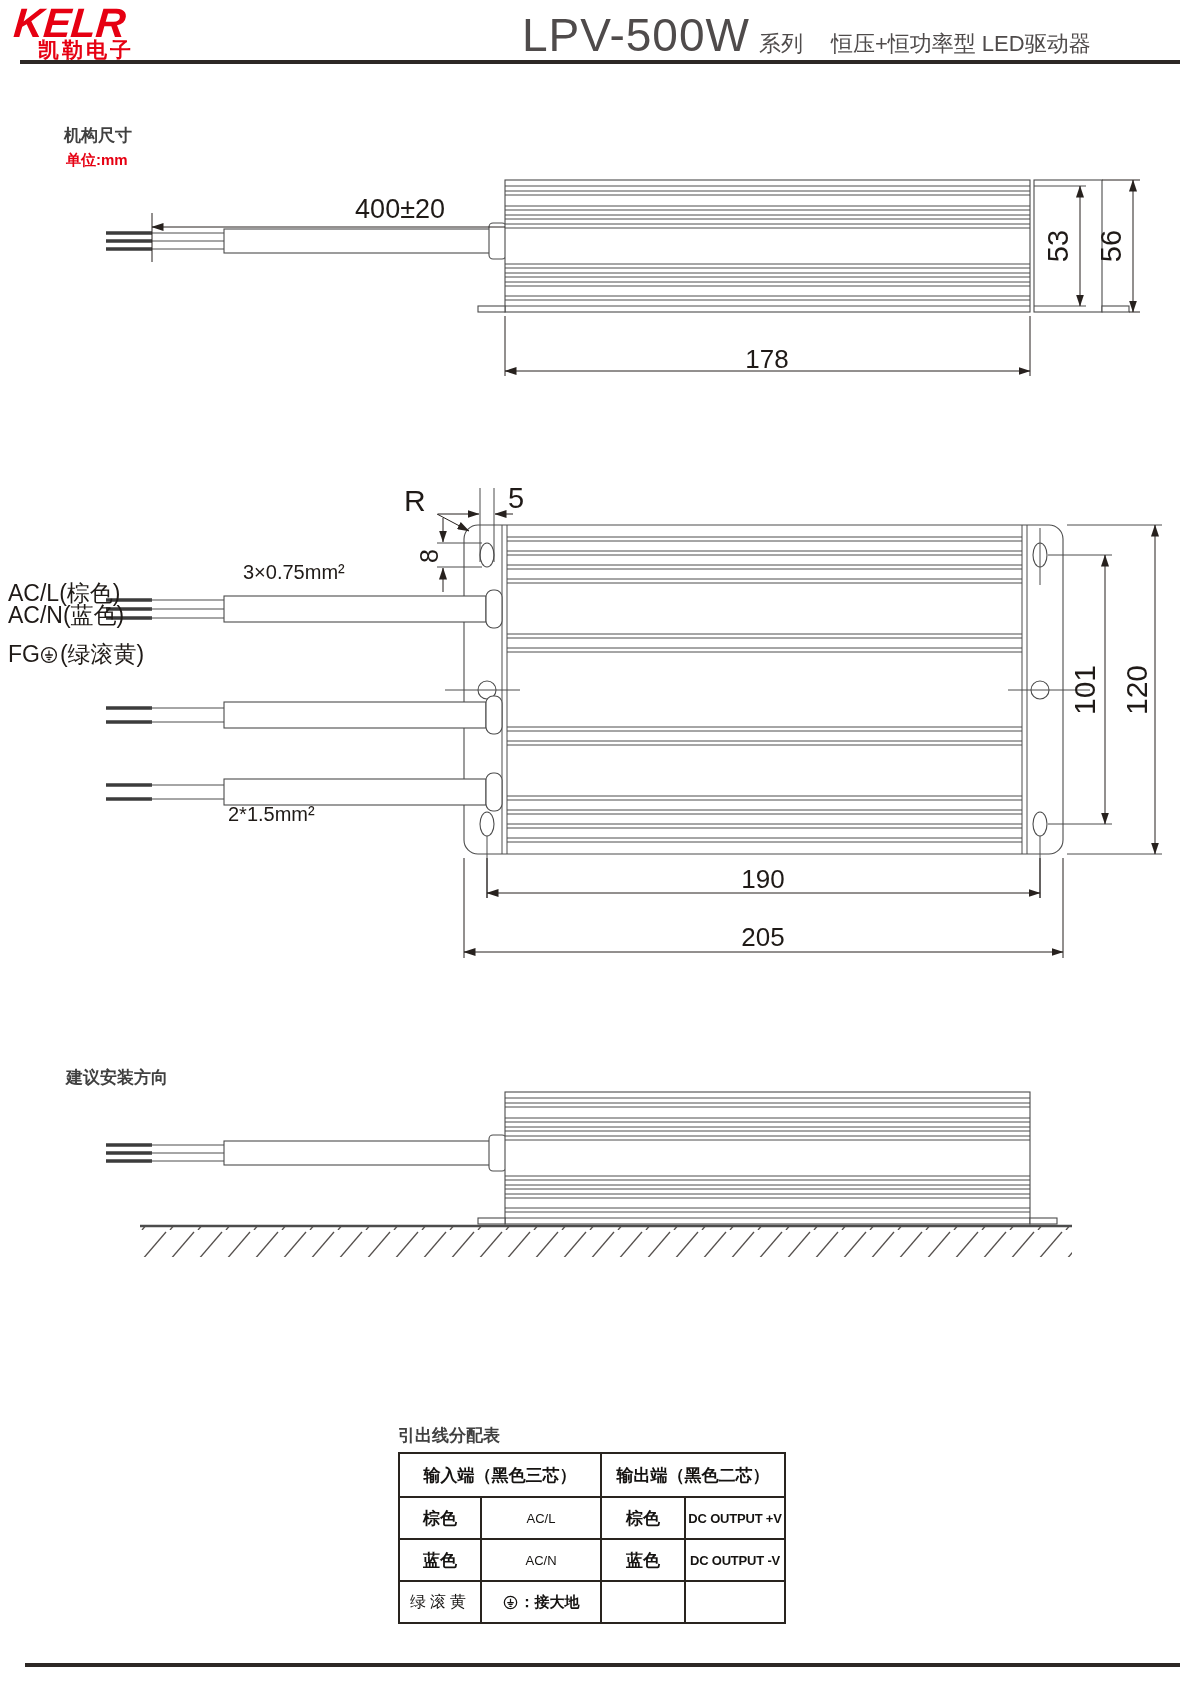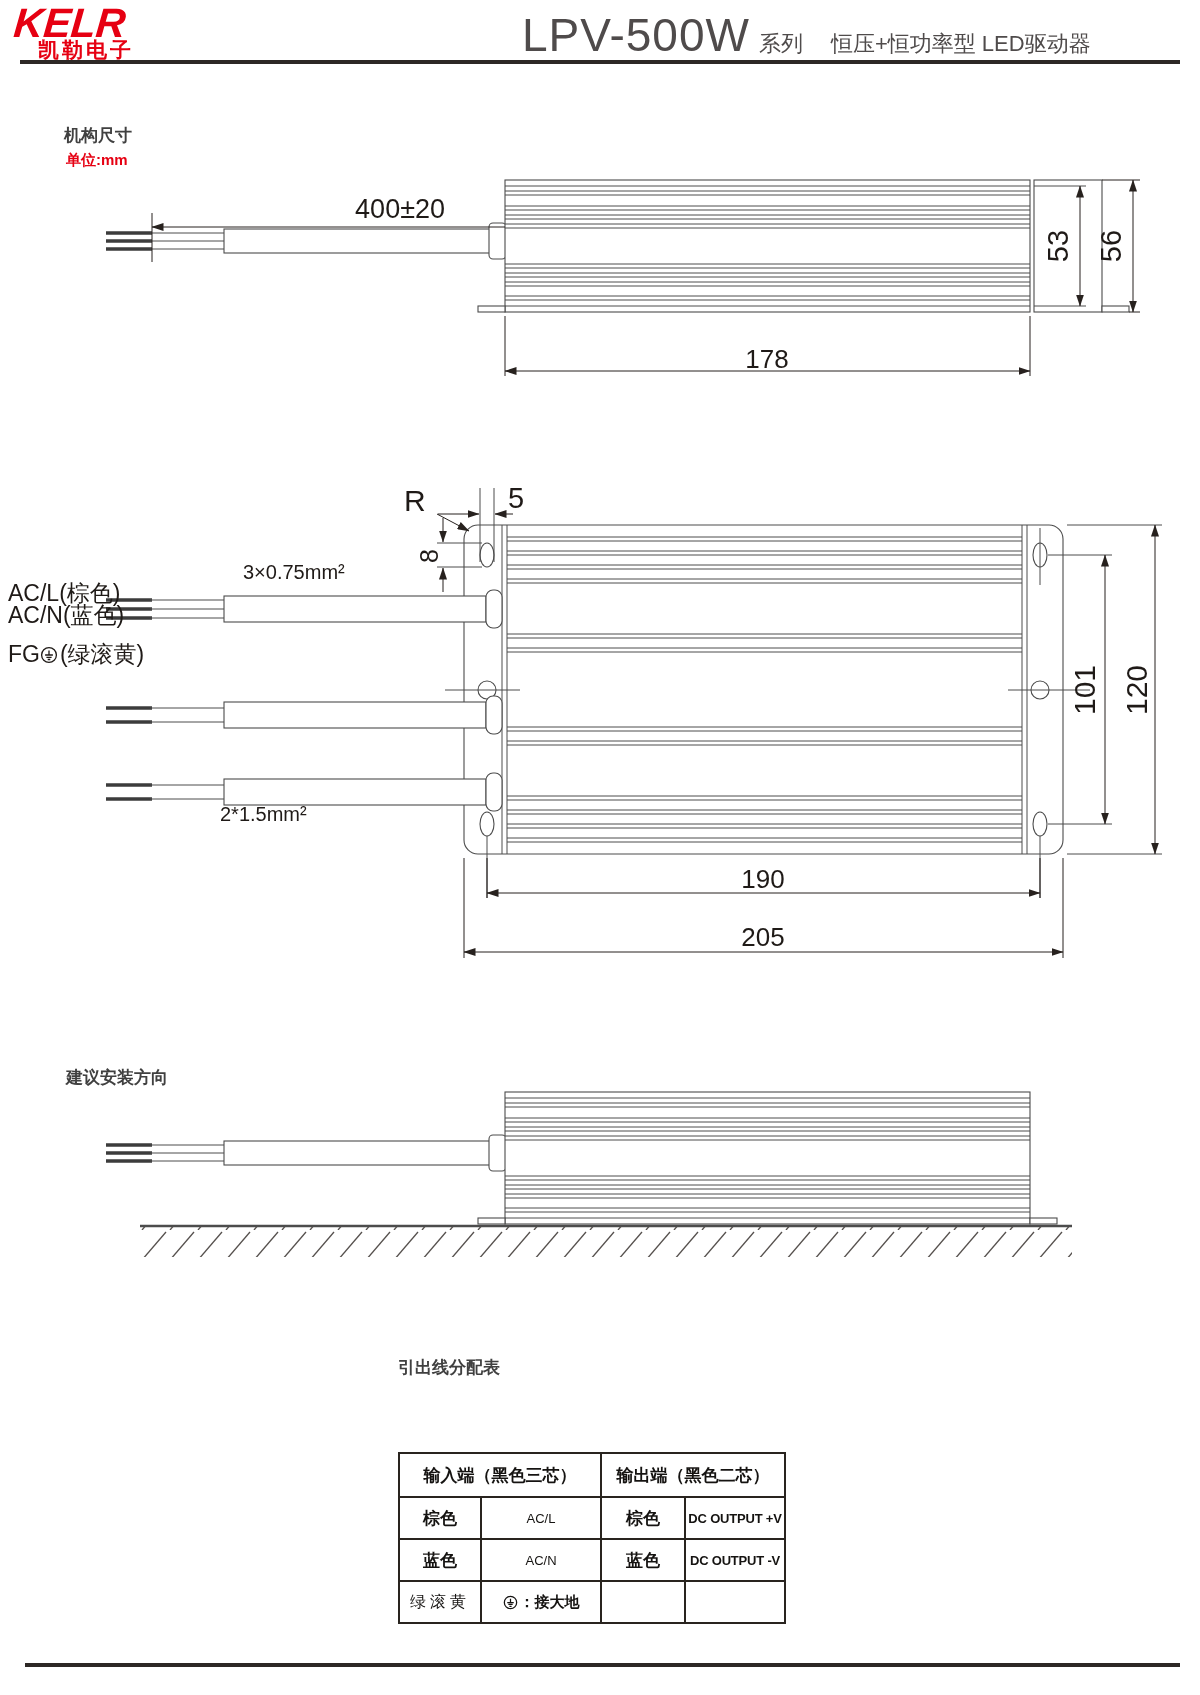--- a/index.html
+++ b/index.html
@@ -55,21 +55,21 @@
   <div class="titlebox">
     <span class="t-model">LPV-500W</span>
     <span class="t-series">系列</span>
     <span class="t-desc">恒压+恒功率型 LED驱动器</span>
   </div>
   <div class="rule" style="left:20px; top:60px; width:1160px; height:4px;"></div>
 
   <div class="sec" style="left:64px; top:124px;">机构尺寸</div>
   <div class="unit" style="left:66px; top:151px;">单位:mm</div>
   <div class="sec" style="left:66px; top:1066px;">建议安装方向</div>
-  <div class="sec" style="left:398px; top:1356px;text-align:center;">引出线分配表</div>
+  <div class="sec" style="left:398px; top:1424px;text-align:center;">引出线分配表</div>
 
   <svg class="art" width="1200" height="1695" viewBox="0 0 1200 1695">
     <defs>
       <marker id="ar" viewBox="0 0 12 8" markerWidth="12" markerHeight="8" refX="11.5" refY="4" orient="auto-start-reverse" markerUnits="userSpaceOnUse">
         <path d="M0 0L12 4L0 8Z" fill="#27211e"></path>
       </marker>
       <pattern id="hatch" width="28" height="30" patternUnits="userSpaceOnUse">
         <path d="M2 30L26 2" stroke="#55504d" stroke-width="1.3" fill="none"></path>
       </pattern>
     </defs>
@@ -161,21 +161,21 @@
   <span class="lbl" style="left:8px; top:600px;">AC/N(蓝色)</span>
   <span class="lbl lblflex" style="left:8px; top:622px;margin-top:17px;">
     <span>FG</span>
     <svg class="earth" width="18" height="18" viewBox="0 0 18 18">
       <circle cx="9" cy="9" r="7.4" fill="none" stroke="#1f1a17" stroke-width="1.3"></circle>
       <path d="M9 4.6V9M5.1 9H12.9M6.4 11.3H11.6M7.7 13.5H10.3" stroke="#1f1a17" stroke-width="1.3" fill="none"></path>
     </svg>
     <span>(绿滚黄)</span>
   </span>
   <span class="spec" style="left:243px; top:561px;">3×0.75mm²</span>
-  <span class="spec" style="left:220px; top:803px;">2*1.5mm²</span>
+  <span class="spec" style="left:228px; top:803px;">2*1.5mm²</span>
 
   <table class="wiretable">
     <colgroup>
         <col style="width:82px">
         <col style="width:120px">
         <col style="width:84px">
         <col style="width:100px">
       </colgroup>
     <tbody>
         <tr class="th">

